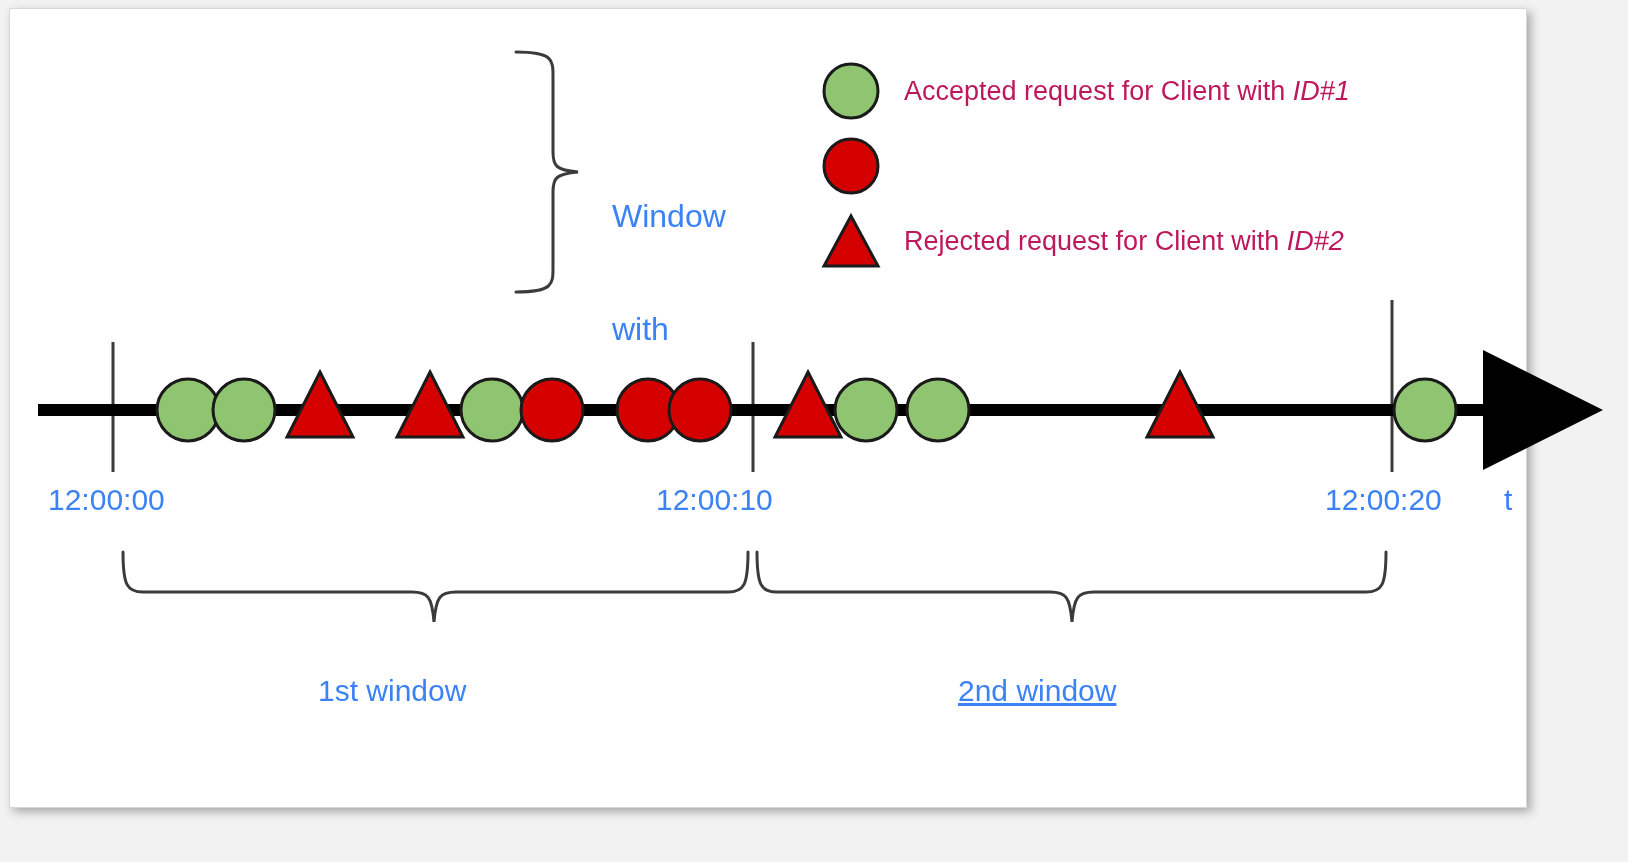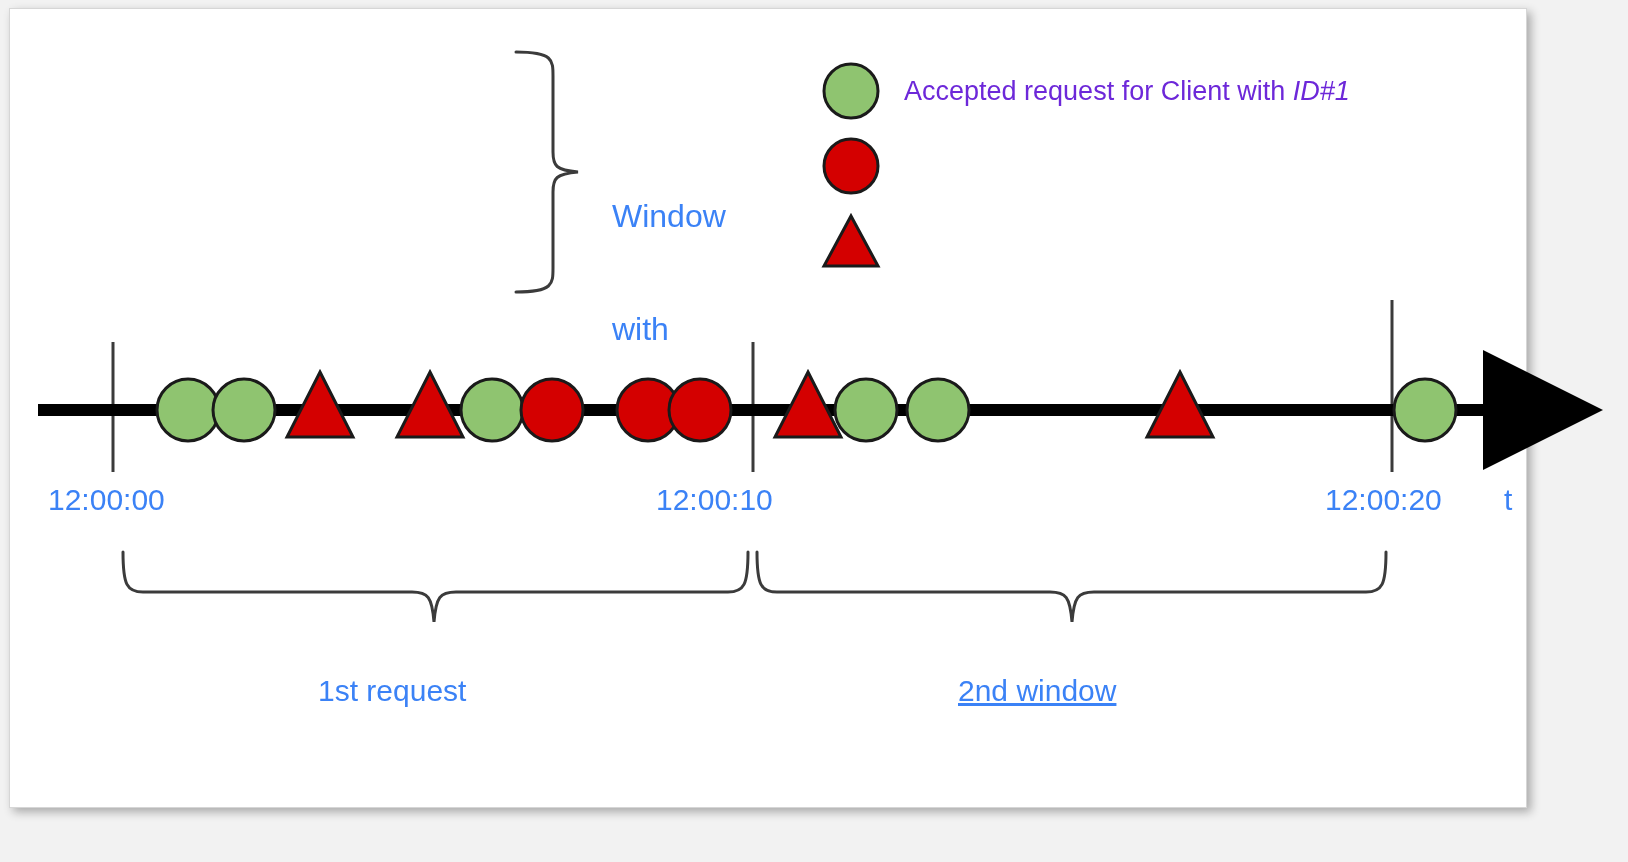--- a/index.html
+++ b/index.html
@@ -47,21 +47,21 @@
     position:absolute;
     display:flex; align-items:center;
   }
   .legend-glyph{
     width:62px; height:62px;
     position:relative;
     flex:0 0 62px;
     margin-right:22px;
   }
   .legend-text{
-    font-size:27px; color:#6d28d9; white-space:pre;
+    font-size:27px; color:#be185d; white-space:pre;
   }
 </style>
 </head>
 <body>
 
 <div id="canvas">
   <div class="page-bg"></div>
   <div class="frame"></div>
 
   <svg class="diagram" viewBox="0 0 1628 862" xmlns="http://www.w3.org/2000/svg">
@@ -149,22 +149,23 @@
         </svg>
     </span>
   </div>
 
   <div class="legend-row" style="left:820px; top:210px;">
     <span class="legend-glyph">
       <svg width="62" height="62" viewBox="0 0 62 62">
           <polygon points="31,6 58,56 4,56" fill="#D40000" stroke="#1a1a1a" stroke-width="3"></polygon>
         </svg>
     </span>
+    <span class="legend-text"><span>Rejected request for Client with </span><em>ID#2</em></span>
   </div>
 
   <div class="lbl time-label" style="left:48px; top:482px;">12:00:00</div>
   <div class="lbl time-label" style="left:656px; top:482px;">12:00:10</div>
   <div class="lbl time-label" style="left:1325px; top:482px;">12:00:20</div>
   <div class="lbl axis-label" style="left:1504px; top:482px;">t</div>
 
-  <div class="lbl window-label" style="left:318px; top:673px;">1st request</div>
+  <div class="lbl window-label" style="left:318px; top:673px;">1st window</div>
   <div class="lbl window-label" style="left:958px; top:673px;text-decoration:underline;">2nd window</div>
 </div>
 
 </body></html>

